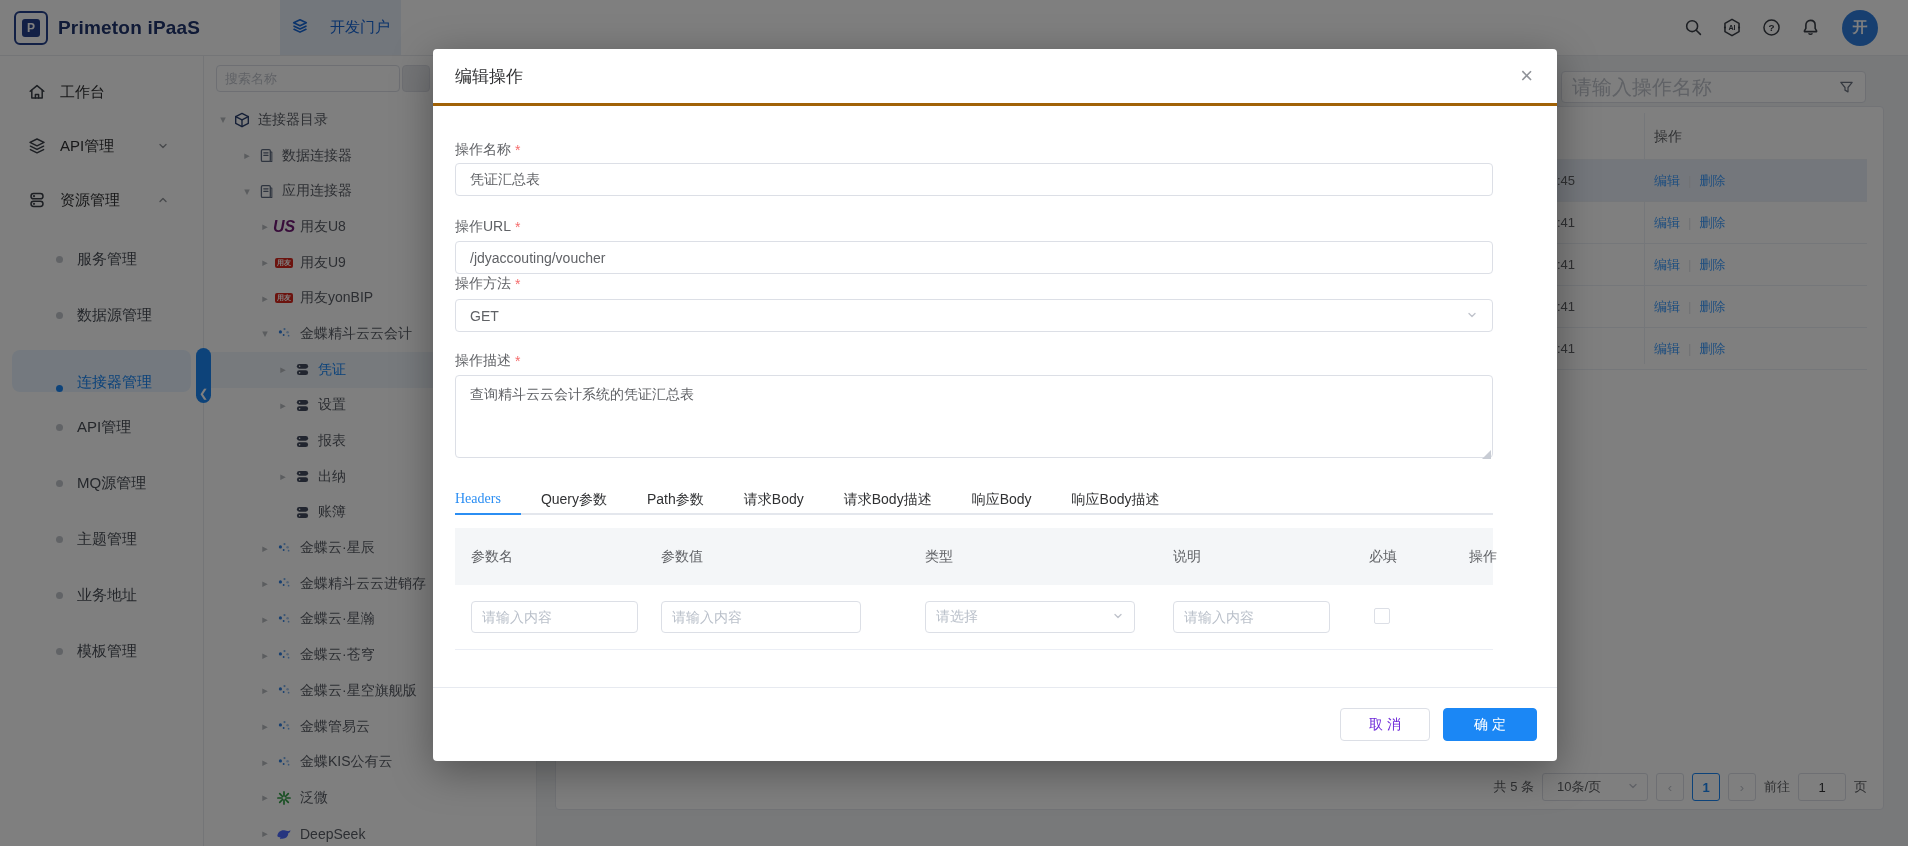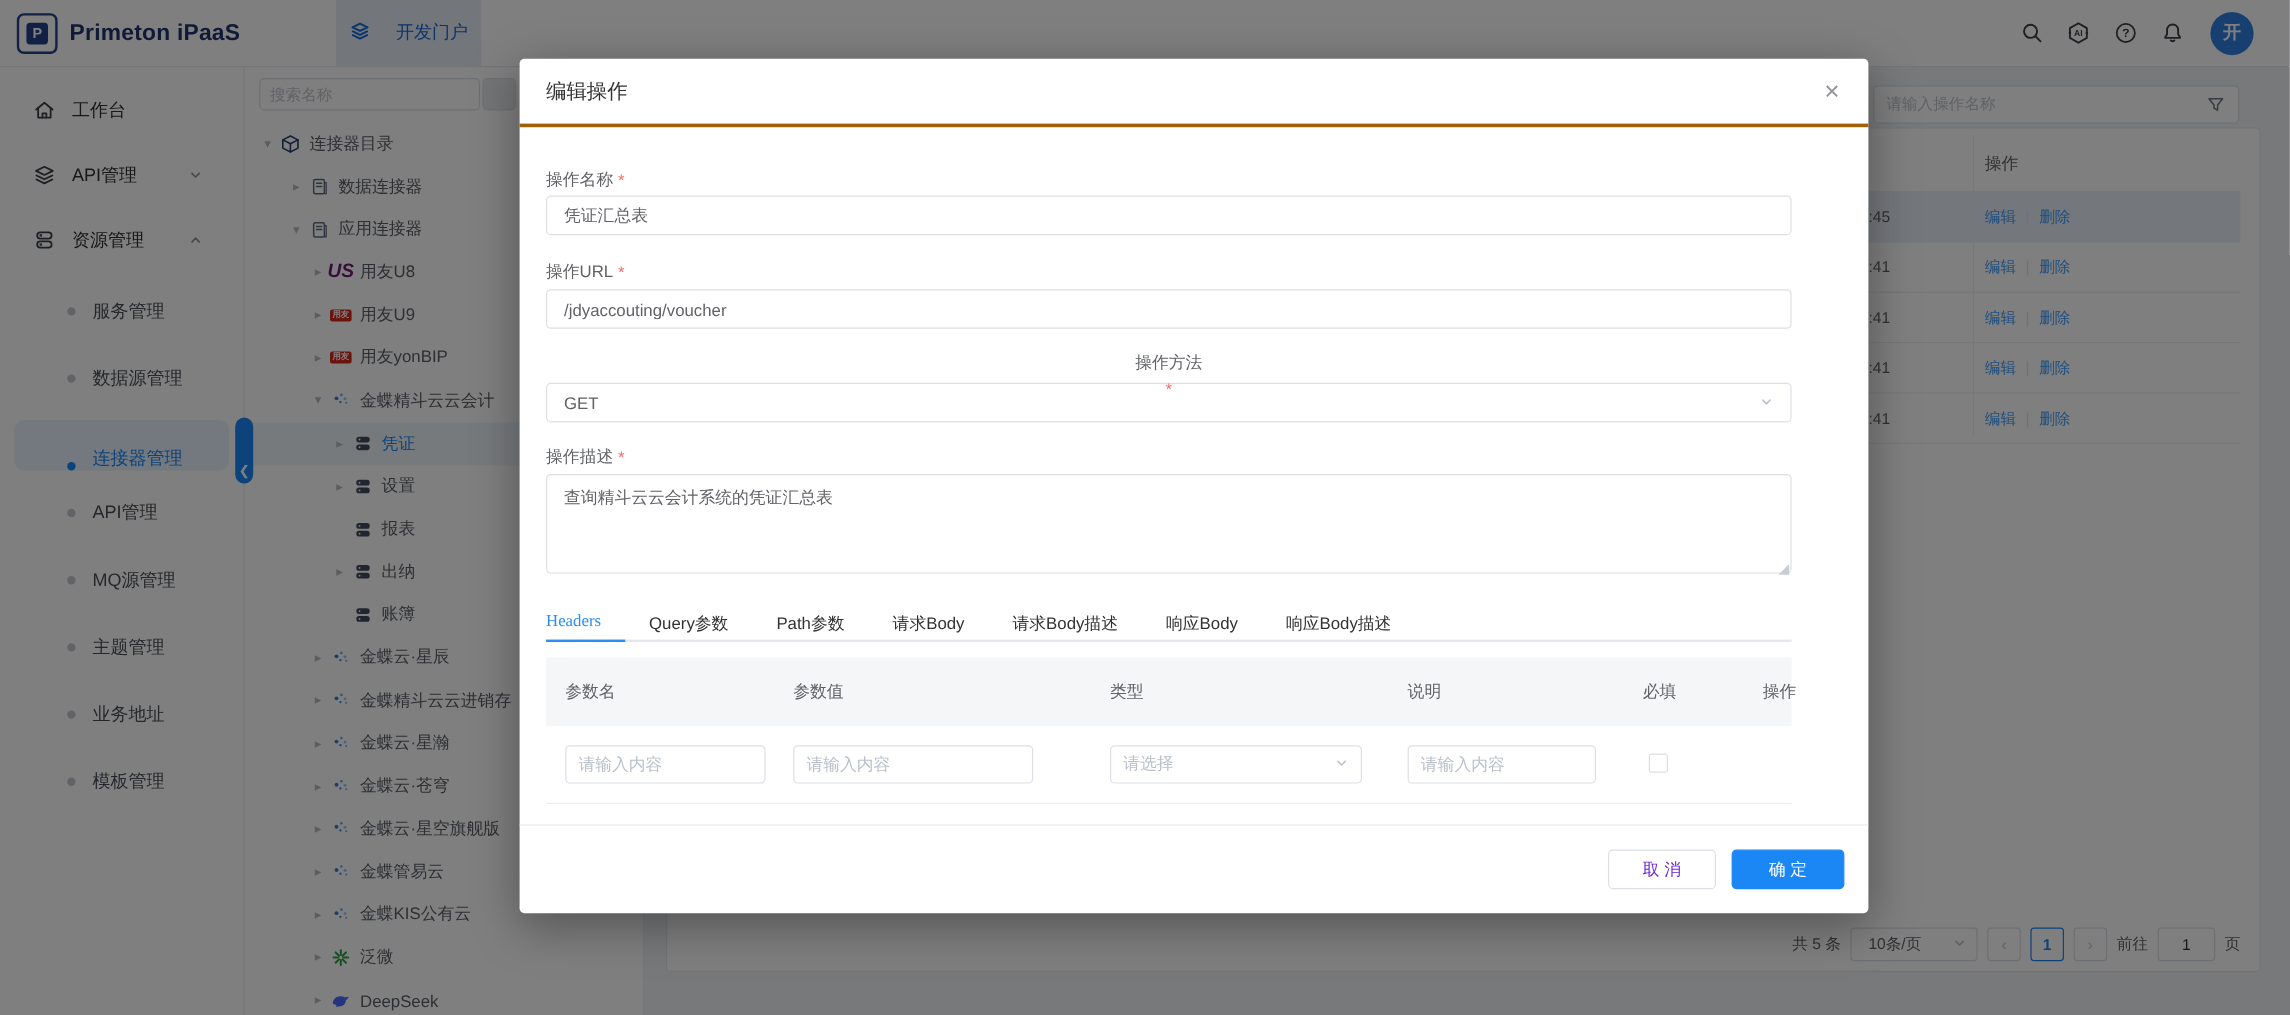--- a/index.html
+++ b/index.html
@@ -41,21 +41,21 @@
   .tree-row{height:35.7px;display:flex;align-items:center;cursor:pointer;color:#5a5e66;white-space:nowrap;}
   .tree-row.selected{background:#eef4fb;color:#1b87f5;}
   .tree-caret{width:14px;font-size:11px;color:#b6babf;flex:0 0 14px;text-align:center;}
   .tree-ico{width:20px;height:18px;display:flex;align-items:center;justify-content:center;margin:0 6px 0 2px;flex:0 0 20px;}
   .tree-label{font-size:14px;}
   .logo-us{font-style:italic;font-weight:bold;color:#701a75;font-size:16px;}
   .logo-yy{background:#d8261c;color:#fff;font-size:7px;font-weight:bold;border-radius:2px;padding:1px 2px;line-height:8px;}
   
   .content{position:absolute;top:55px;left:537px;right:0;bottom:0;background:#f0f2f5;}
   .content-search{position:absolute;top:16px;right:42px;width:305px;height:32px;background:#fff;border:1px solid #dcdfe6;border-radius:4px;box-sizing:border-box;display:flex;align-items:center;}
-  .content-search input{flex:1;border:none;outline:none;padding:0 10px;font-size:13px;color:#606266;background:transparent;font-family:Liberation Mono, monospace;}
+  .content-search input{flex:1;border:none;outline:none;padding:0 10px;font-size:20px;color:#606266;background:transparent;font-family:Liberation Serif, serif;}
   .content-search input::placeholder{color:#c0c4cc;}
   .content-search .funnel{margin-right:10px;display:flex;cursor:pointer;}
   .card{position:absolute;top:51px;left:18px;right:24px;bottom:36px;background:#fff;border:1px solid #e4e7ed;border-radius:4px;overflow:hidden;}
   .bg-table{position:absolute;top:6px;left:16px;right:16px;}
   .bg-thead{height:46px;border-bottom:1px solid #ebeef5;position:relative;}
   .bg-thead .th-action{position:absolute;left:1082px;top:0;line-height:46px;color:#606266;font-weight:500;}
   .bg-row{height:41px;border-bottom:1px solid #ebeef5;position:relative;font-size:13px;}
   .bg-row.hl{background:#e9eff8;}
   .bg-row .time{position:absolute;left:985px;top:0;line-height:41px;color:#606266;}
   .bg-row .acts{position:absolute;left:1082px;top:0;line-height:41px;color:#409eff;}
@@ -549,21 +549,21 @@
       <div class="f-label" style="margin-top:34px;">
         <span>操作名称</span>
           <span class="req">*</span>
       </div>
       <input class="f-input" style="margin-top: 3px;" value="凭证汇总表">
       <div class="f-label" style="margin-top:21px;">
         <span>操作URL</span>
           <span class="req">*</span>
       </div>
       <input class="f-input" style="margin-top: 4px;" value="/jdyaccouting/voucher">
-      <div class="f-label" style="margin-top:20px;flex-direction:column;">
+      <div class="f-label" style="">
         <span>操作方法</span>
           <span class="req">*</span>
       </div>
       <div class="f-select" style="margin-top:5px;">
         <span>GET</span>
         <span id="method-chev"><svg width="12" height="12" viewBox="0 0 12 12" fill="none" stroke-linecap="round" stroke-linejoin="round" stroke="#c0c4cc" stroke-width="1.4">
               <path d="M3 4.5 6 7.5 9 4.5"></path>
             </svg></span>
       </div>
       <div class="f-label" style="margin-top:19px;">

